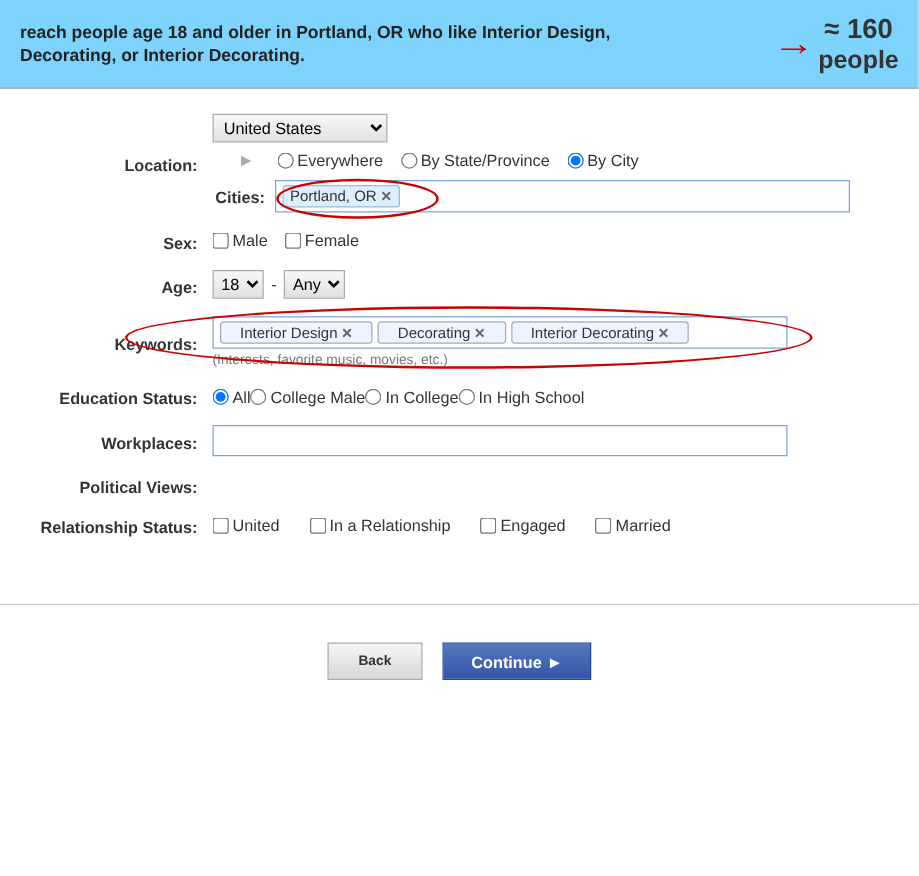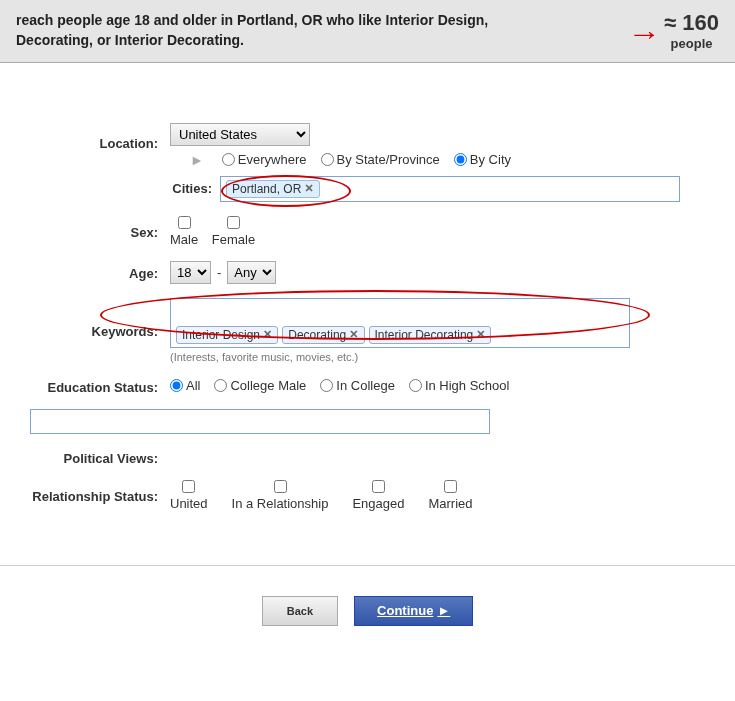--- a/index.html
+++ b/index.html
@@ -10,21 +10,21 @@
       width: 735px;
       min-height: 701px;
       color: #333;
     }
 
     
     .header-banner {
       display: flex;
       align-items: center;
       justify-content: space-between;
-      background: #e5e5e5;
+      background: #7dd3fc;
       padding: 10px 16px;
       border-bottom: 1px solid #aaa;
     }
     .header-text {
       font-size: 14px;
       font-weight: bold;
       color: #222;
       max-width: 530px;
       line-height: 1.4;
     }
@@ -82,21 +82,20 @@
     .location-select {
       border: 1px solid #aaa;
       background: linear-gradient(to bottom, #f8f8f8, #e0e0e0);
       padding: 2px 4px;
       font-size: 13px;
       min-width: 140px;
       cursor: pointer;
       display: inline-flex;
       align-items: center;
       gap: 4px;
-      margin-top: 40px;
     }
 
     
     .radio-row {
       display: flex;
       align-items: center;
       gap: 14px;
       margin-top: 6px;
       margin-left: 20px;
     }
@@ -150,21 +149,20 @@
       font-size: 11px;
       font-weight: bold;
     }
 
     
     .checkbox-option {
       display: flex;
       align-items: center;
       gap: 3px;
       margin-right: 12px;
-      flex-direction: column;
     }
 
     
     .age-select {
       border: 1px solid #aaa;
       background: linear-gradient(to bottom, #f8f8f8, #e0e0e0);
       font-size: 13px;
       padding: 2px 2px;
       cursor: pointer;
     }
@@ -182,40 +180,38 @@
       background: #fff;
       gap: 4px;
       flex-wrap: wrap;
       position: relative;
     }
 
     .keyword-tag {
       background: #eef4ff;
       border: 1px solid #99aacc;
       border-radius: 3px;
-      padding: 1px 5px;
+      padding: 1px 15px;
       display: flex;
       align-items: center;
       gap: 3px;
       font-size: 12px;
       color: #333;
-      margin-top: 24px;
     }
 
     .keywords-hint {
       font-size: 11px;
       color: #777;
       margin-top: 3px;
     }
 
     
     .radio-inline {
       display: flex;
       align-items: center;
-      gap: 14px;
       flex-wrap: wrap;
     }
 
     
     .text-input {
       border: 1px solid #7da4d4;
       min-width: 460px;
       padding: 4px 6px;
       font-size: 13px;
       background: #fff;
@@ -265,21 +261,20 @@
       background: linear-gradient(to bottom, #5577bb, #3355aa);
       border: 1px solid #2244aa;
       padding: 6px 22px;
       font-size: 13px;
       cursor: pointer;
       color: #fff;
       font-weight: bold;
       display: flex;
       align-items: center;
       gap: 4px;
-      text-decoration: underline;
     }
 
     
     .oval-wrapper {
       position: relative;
       display: inline-block;
     }
     .oval-overlay {
       position: absolute;
       top: -8px;
@@ -313,21 +308,21 @@
   <div class="header-text">reach people age 18 and older in Portland, OR who like Interior Design, Decorating, or Interior Decorating.</div>
   <div class="reach-count">
     <div class="arrow-area">
       <span class="red-arrow">→</span>
     </div>
     <div>
       <div class="count-text">
         <span>≈</span>
         <span>160</span>
       </div>
-      <div class="count-text" style="font-size:13px;">people</div>
+      <div class="count-text" style="font-size:20px;">people</div>
     </div>
   </div>
 </div>
 
 <div class="form-area">
 
   <div class="form-row">
     <div class="form-label">Location:</div>
     <div class="form-control">
       <select class="location-select">
@@ -443,20 +438,21 @@
         </label>
         <label class="radio-option">
           <input type="radio" name="edu" value="high_school" style="">
           <span>In High School</span>
         </label>
       </div>
     </div>
   </div>
 
   <div class="form-row">
+    <div class="form-label">Workplaces:</div>
     <div class="form-control">
       <input type="text" class="text-input" placeholder="" style="">
     </div>
   </div>
 
   <div class="form-row">
     <div class="form-label">Political Views:</div>
   </div>
 
   <div class="form-row">

